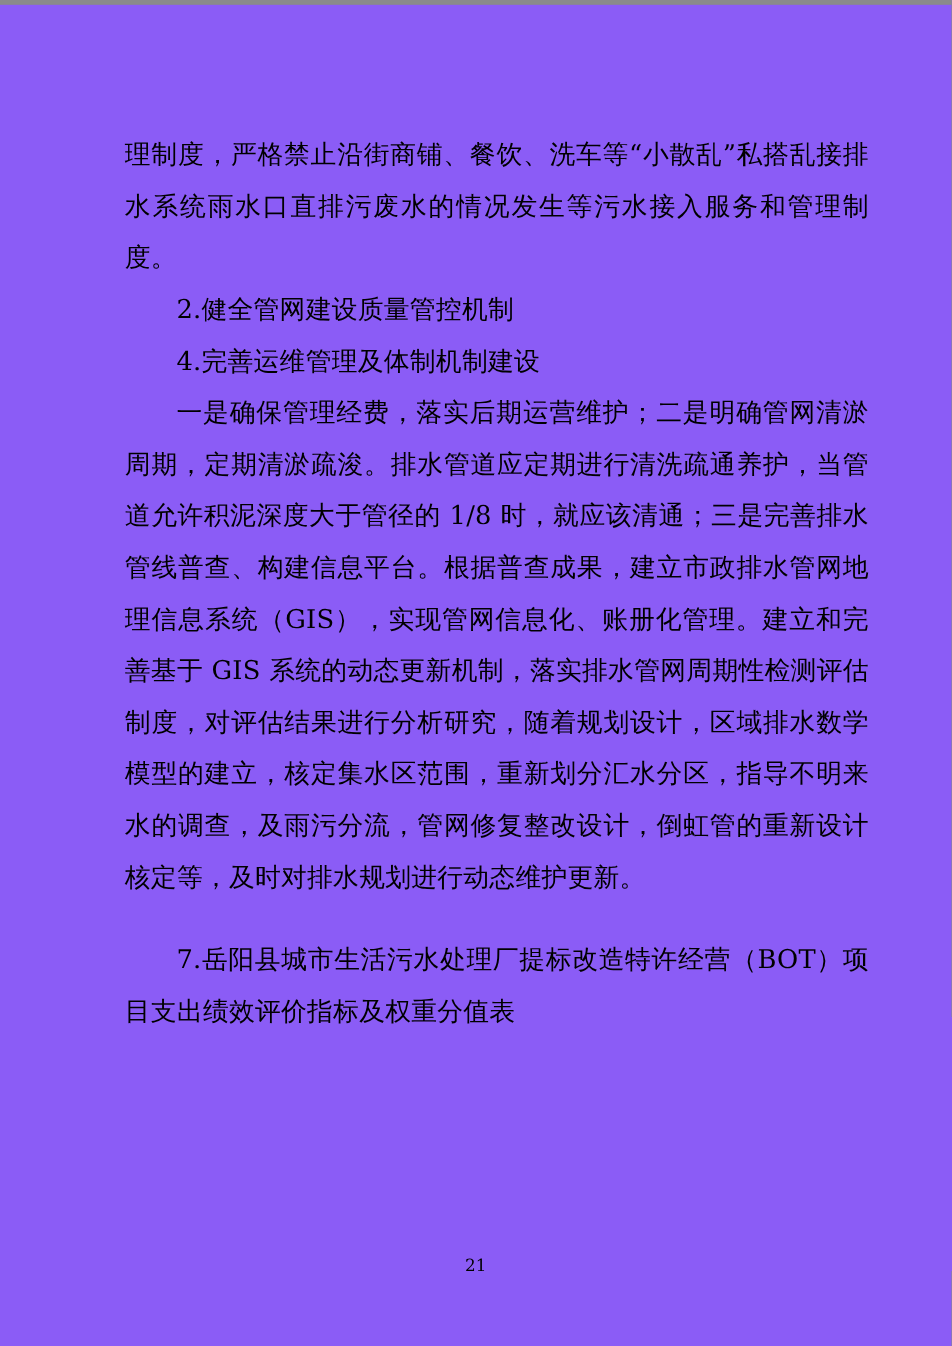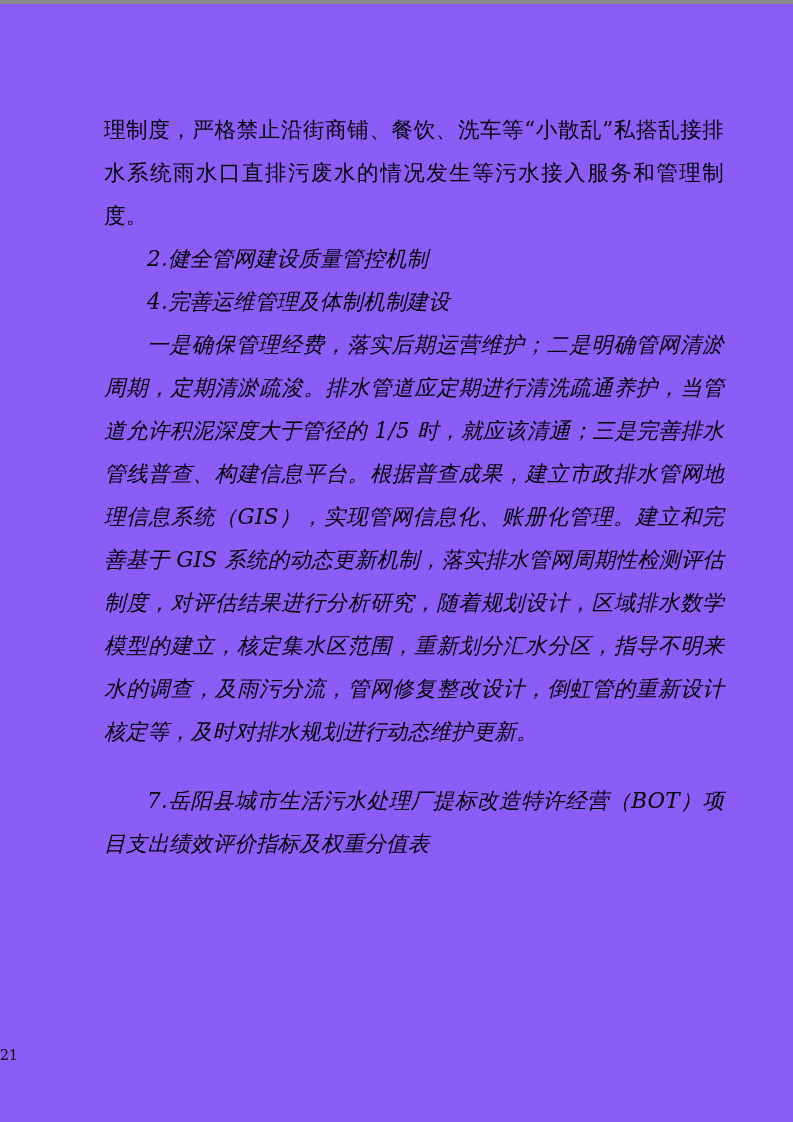--- a/index.html
+++ b/index.html
@@ -29,57 +29,56 @@
     font-size: 21.5px;
     line-height: 43px;
     color: #000000;
     text-align: justify;
     text-justify: inter-ideograph;
     margin: 0;
     letter-spacing: 0.2px;
   }
   .indent {
     text-indent: 2em;
-    font-style: italic;
   }
   .heading {
     font-weight: bold;
     font-size: 21.5px;
     line-height: 43px;
     margin: 0;
     text-indent: 0;
   }
   .attach-block {
     margin-top: 26px;
   }
   .pagenum {
     position: absolute;
     left: 0;
     right: 0;
     top: 1043px;
-    text-align: left;
+    text-align: center;
     font-size: 14px;
     font-family: "DejaVu Serif", serif;
     color: #000000;
   }
 </style>
 </head>
 <body>
 
 <div class="page">
   <div class="content">
 
     <p class="para">理制度，严格禁止沿街商铺、餐饮、洗车等“小散乱”私搭乱接排水系统雨水口直排污废水的情况发生等污水接入服务和管理制度。</p>
 
     <p class="para indent">2.健全管网建设质量管控机制</p>
 
 
     <p class="para indent">4.完善运维管理及体制机制建设</p>
 
-    <p class="para indent">一是确保管理经费，落实后期运营维护；二是明确管网清淤周期，定期清淤疏浚。排水管道应定期进行清洗疏通养护，当管道允许积泥深度大于管径的 1/5 时，就应该清通；三是完善排水管线普查、构建信息平台。根据普查成果，建立市政排水管网地理信息系统（GIS），实现管网信息化、账册化管理。建立和完善基于 GIS 系统的动态更新机制，落实排水管网周期性检测评估制度，对评估结果进行分析研究，随着规划设计，区域排水数学模型的建立，核定集水区范围，重新划分汇水分区，指导不明来水的调查，及雨污分流，管网修复整改设计，倒虹管的重新设计核定等，及时对排水规划进行动态维护更新。</p>
+    <p class="para indent">一是确保管理经费，落实后期运营维护；二是明确管网清淤周期，定期清淤疏浚。排水管道应定期进行清洗疏通养护，当管道允许积泥深度大于管径的 1/8 时，就应该清通；三是完善排水管线普查、构建信息平台。根据普查成果，建立市政排水管网地理信息系统（GIS），实现管网信息化、账册化管理。建立和完善基于 GIS 系统的动态更新机制，落实排水管网周期性检测评估制度，对评估结果进行分析研究，随着规划设计，区域排水数学模型的建立，核定集水区范围，重新划分汇水分区，指导不明来水的调查，及雨污分流，管网修复整改设计，倒虹管的重新设计核定等，及时对排水规划进行动态维护更新。</p>
 
     <div class="attach-block">
       <p class="para indent">7.岳阳县城市生活污水处理厂提标改造特许经营（BOT）项目支出绩效评价指标及权重分值表</p>
     </div>
 
   </div>
 
   <div class="pagenum">21</div>
 </div>
 

